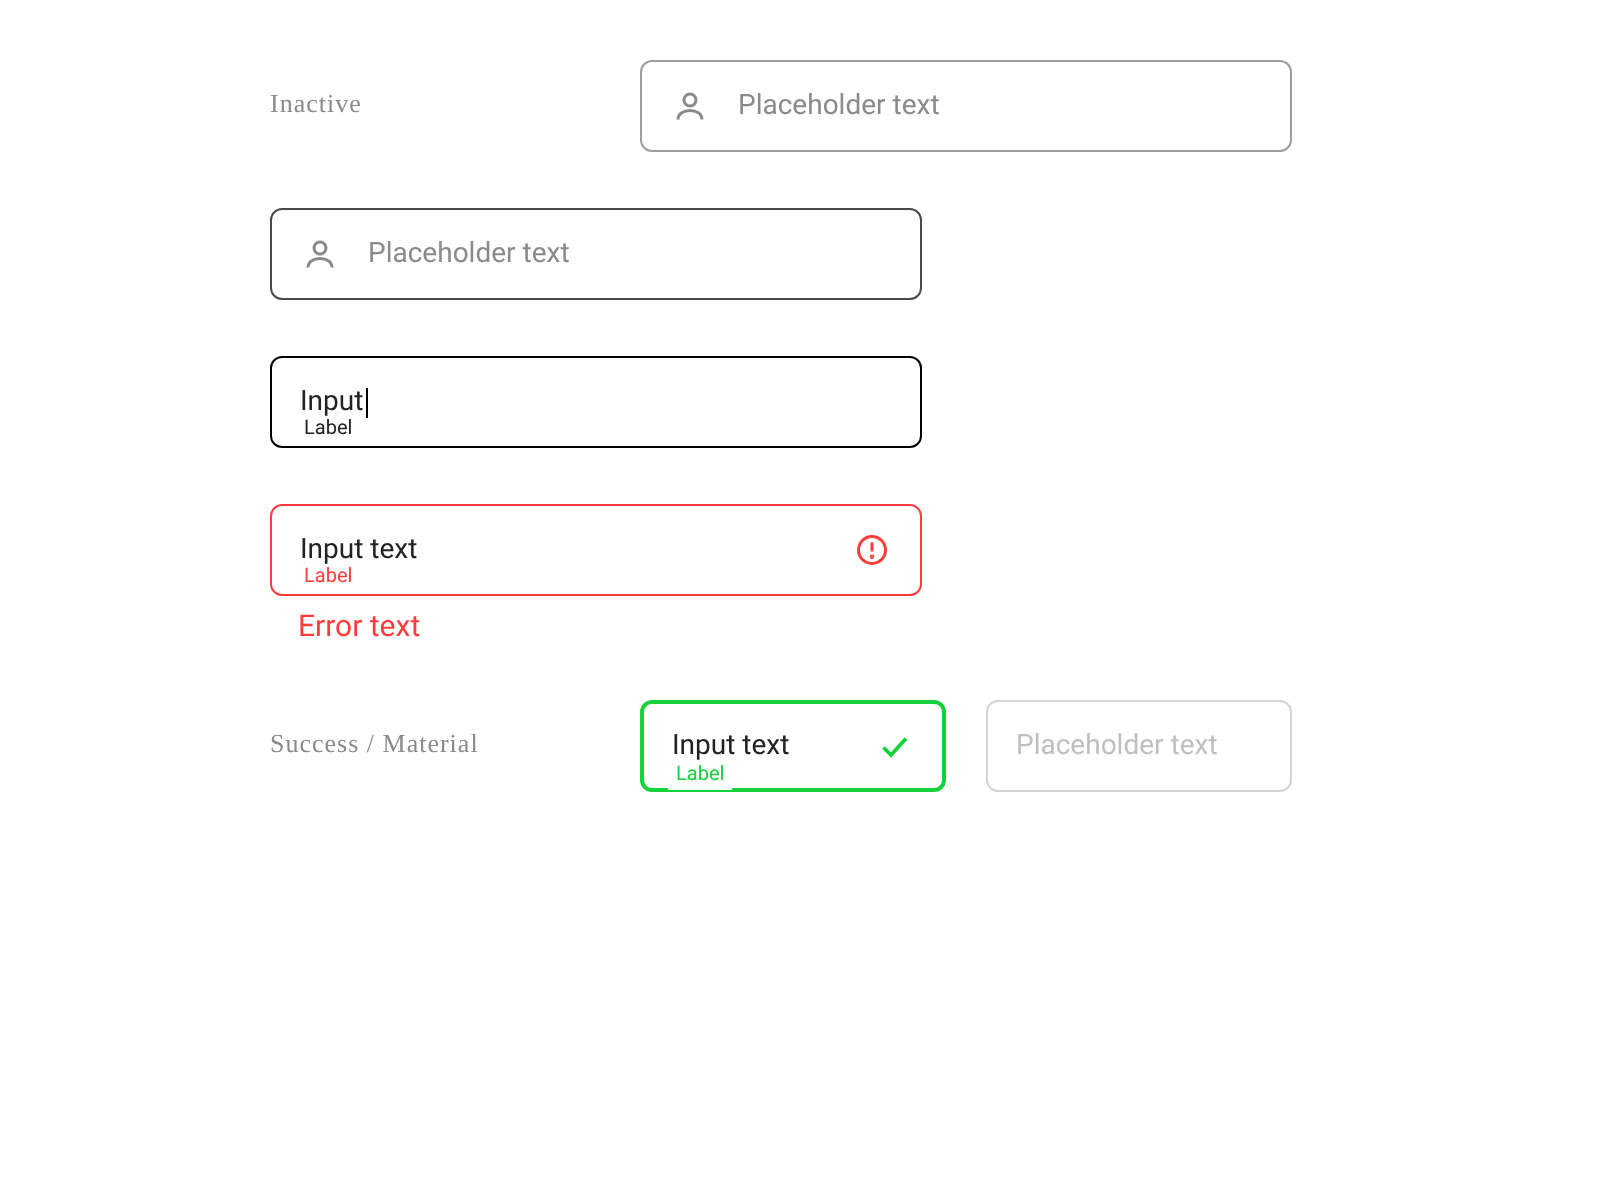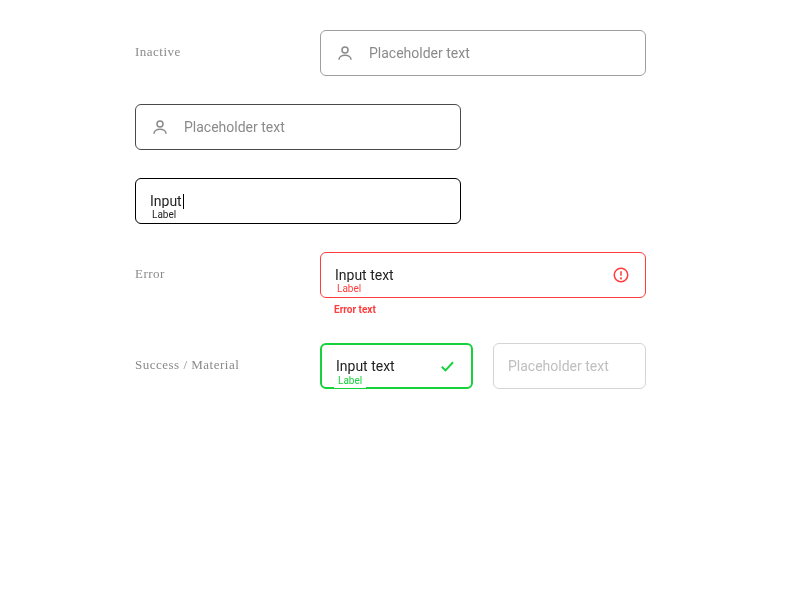--- a/index.html
+++ b/index.html
@@ -97,24 +97,23 @@
     padding: 0 4px;
     font-size: 10px;
     line-height: 14px;
     margin-top: 37px;
   }
   .float-label.default { color: #222; }
   .float-label.err { color: #ff3b3b; }
   .float-label.ok { color: #15d13a; }
 
   .helper {
-    font-size: 10px;
+    font-size: 15px;
     margin-top: 6px;
     padding-left: 14px;
-    font-weight: bold;
   }
   .helper.err { color: #ff3b3b; }
 
   .caret::after {
     content: "";
     display: inline-block;
     width: 1px;
     height: 15px;
     background: #000;
     margin-left: 1px;
@@ -160,21 +159,20 @@
   <div class="row">
     <div class="fields">
       <div class="tf activated">
         <span class="float-label default">Label</span>
         <span class="value caret">Input</span>
       </div>
     </div>
   </div>
 
   <div class="row">
-    <div class="row-label">Error</div>
     <div class="fields">
       <div>
         <div class="tf error">
           <span class="float-label err">Label</span>
           <span class="value">Input text</span>
           <span class="icon trailing error-ic">
             <svg width="18" height="18" viewBox="0 0 24 24" fill="none" stroke="currentColor" stroke-width="2">
               <circle cx="12" cy="12" r="9"></circle>
               <line x1="12" y1="7" x2="12" y2="13"></line>
               <circle cx="12" cy="16.5" r="0.5" fill="currentColor"></circle>

